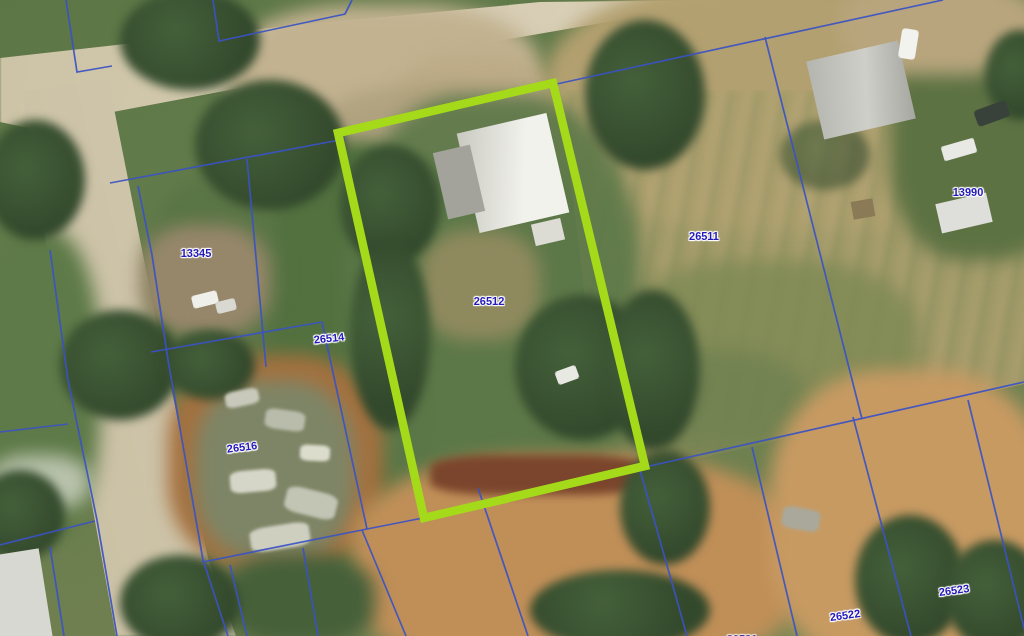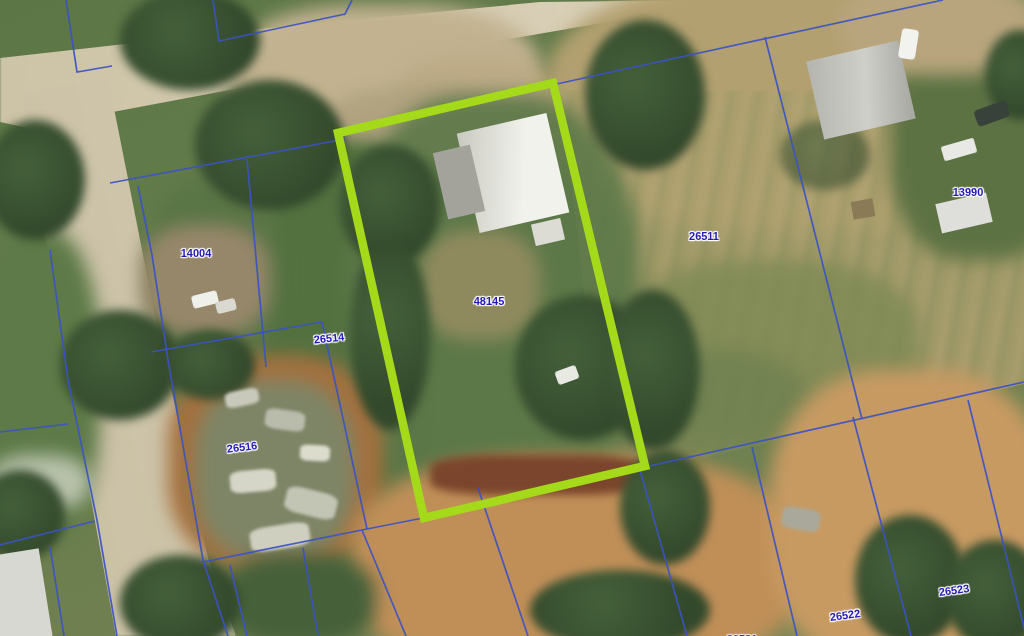--- a/index.html
+++ b/index.html
@@ -123,23 +123,23 @@
       <polyline points="362,530 406,636" fill="none" stroke="#3b52c4" stroke-width="1.7" stroke-opacity="0.92"></polyline>
       <polyline points="478,488 528,636" fill="none" stroke="#3b52c4" stroke-width="1.7" stroke-opacity="0.92"></polyline>
       <polyline points="640,470 687,636" fill="none" stroke="#3b52c4" stroke-width="1.7" stroke-opacity="0.92"></polyline>
       <polyline points="752,447 797,636" fill="none" stroke="#3b52c4" stroke-width="1.7" stroke-opacity="0.92"></polyline>
       <polyline points="853,417 911,636" fill="none" stroke="#3b52c4" stroke-width="1.7" stroke-opacity="0.92"></polyline>
       <polyline points="968,400 1026,636" fill="none" stroke="#3b52c4" stroke-width="1.7" stroke-opacity="0.92"></polyline>
       <polygon points="338,133 553,83 645,466 424,518" fill="none" stroke="#a4da1a" stroke-width="8.5" stroke-linejoin="miter"></polygon>
     </svg>
 
   <div id="labels">
-      <span class="parcel-label" style="left: 196px; top: 253px; color: rgb(35, 24, 184); transform: translate(-50%, -50%) rotate(0deg);">14004</span>
+      <span class="parcel-label" style="left: 196px; top: 253px; color: rgb(35, 24, 184); transform: translate(-50%, -50%) rotate(0deg);">13345</span>
       <span class="parcel-label" style="left: 329px; top: 338px; color: rgb(35, 24, 184); transform: translate(-50%, -50%) rotate(-6deg);">26514</span>
-      <span class="parcel-label" style="left: 489px; top: 301px; color: rgb(35, 24, 184); transform: translate(-50%, -50%) rotate(0deg);">48145</span>
+      <span class="parcel-label" style="left: 489px; top: 301px; color: rgb(35, 24, 184); transform: translate(-50%, -50%) rotate(0deg);">26512</span>
       <span class="parcel-label" style="left: 704px; top: 236px; color: rgb(35, 24, 184); transform: translate(-50%, -50%) rotate(0deg);">26511</span>
       <span class="parcel-label" style="left: 968px; top: 192px; color: rgb(35, 24, 184); transform: translate(-50%, -50%) rotate(0deg);">13990</span>
       <span class="parcel-label" style="left: 242px; top: 447px; color: rgb(35, 24, 184); transform: translate(-50%, -50%) rotate(-7deg);">26516</span>
       <span class="parcel-label" style="left: 845px; top: 615px; color: rgb(35, 24, 184); transform: translate(-50%, -50%) rotate(-8deg);">26522</span>
       <span class="parcel-label" style="left: 954px; top: 590px; color: rgb(35, 24, 184); transform: translate(-50%, -50%) rotate(-8deg);">26523</span>
       <span class="parcel-label" style="left: 742px; top: 639px; color: rgb(35, 24, 184); transform: translate(-50%, -50%) rotate(0deg); opacity: 0.75;">26521</span>
     </div>
 </div>
 
 </body></html>

